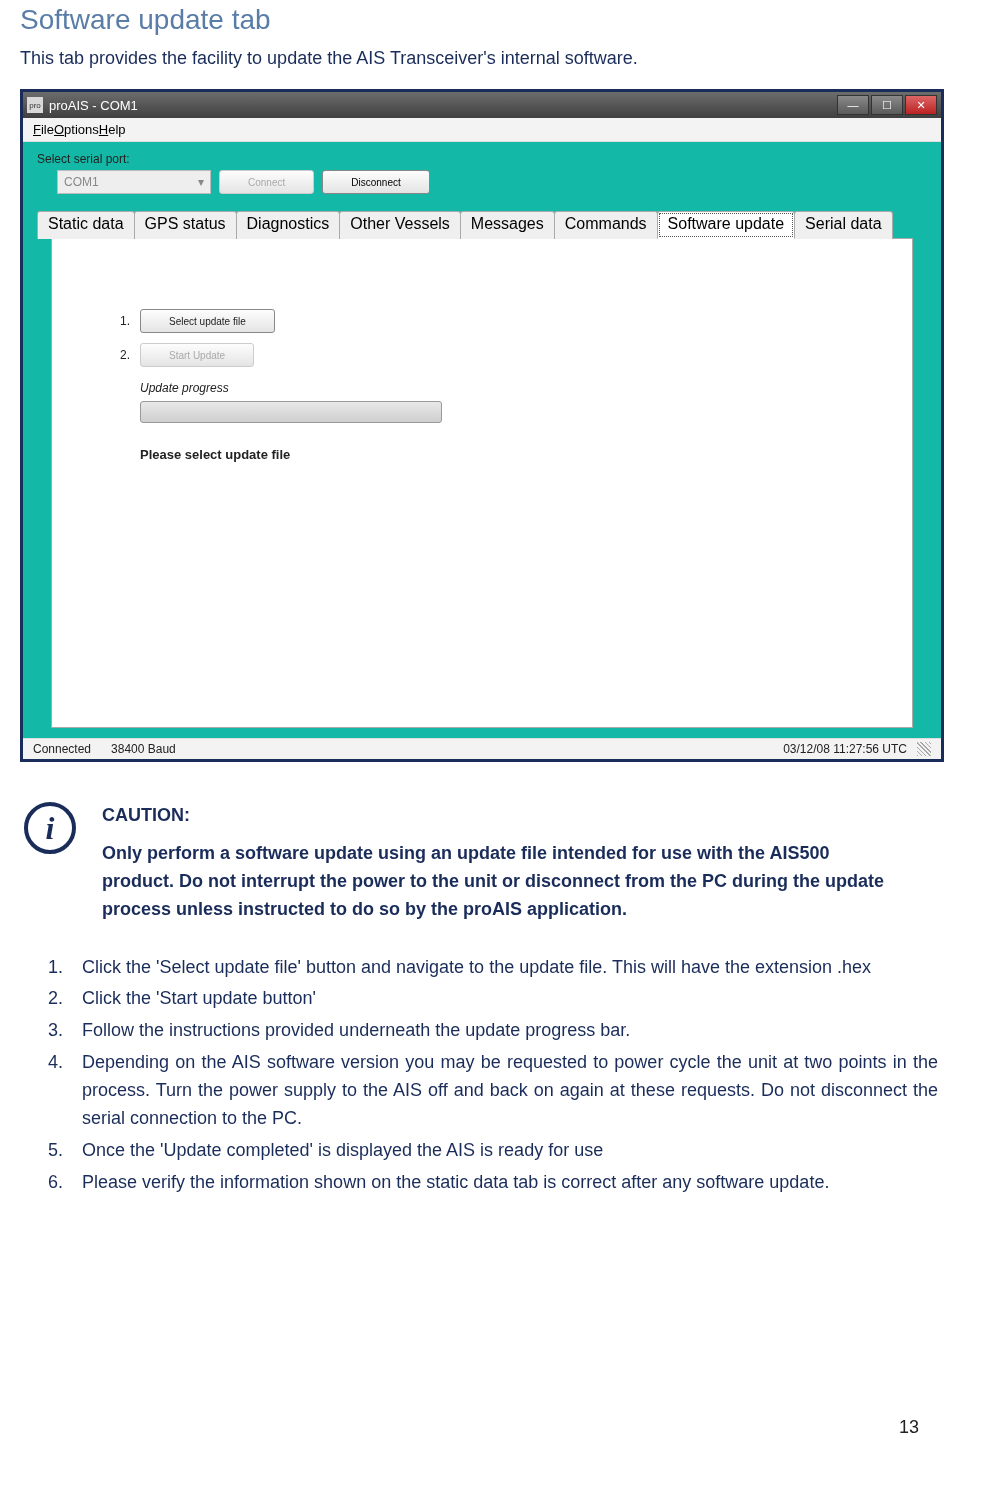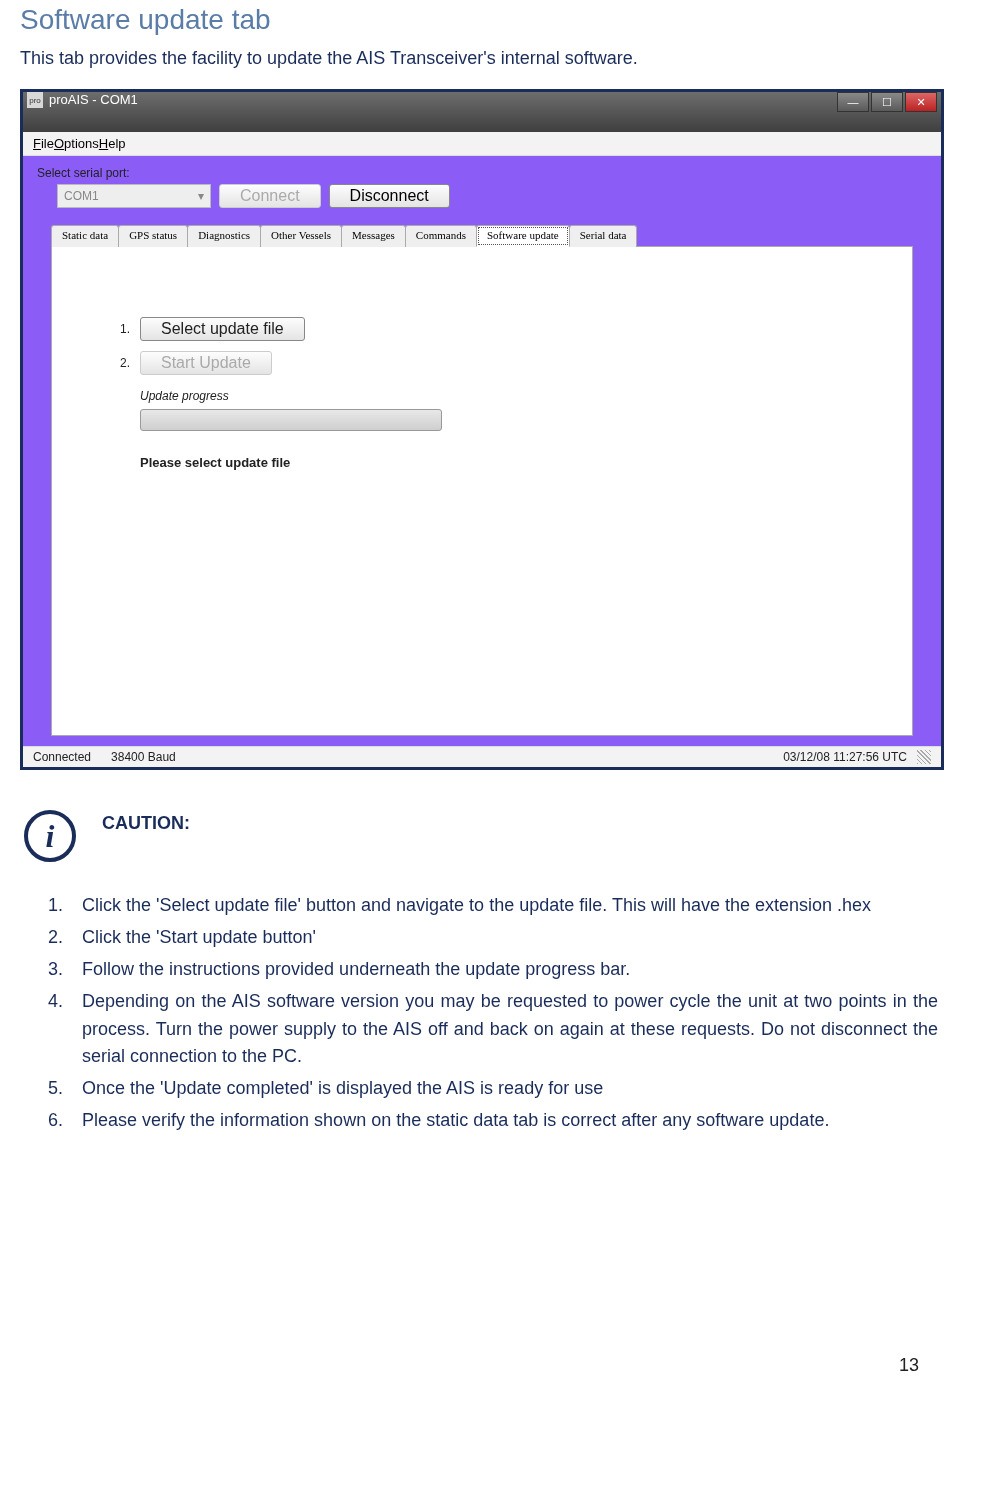--- a/index.html
+++ b/index.html
@@ -27,22 +27,22 @@
   
   .screenshot {
     border: 3px solid #1a2c5a;
     width: 918px;
     background: #fff;
     margin-bottom: 40px;
   }
   .titlebar {
     background: linear-gradient(#6d6d6d, #3f3f3f);
     display: flex;
-    align-items: flex-start;
-    height: 40px;
+    align-items: center;
+    height: 26px;
     color: #fff;
     font-size: 13px;
     padding: 0 4px;
   }
   .titlebar .app-icon {
     width: 16px; height: 16px;
     background: #d8d8d8;
     margin-right: 6px;
     font-size: 8px;
     color: #333;
@@ -65,21 +65,21 @@
   .menubar {
     background: #f3f3f3;
     border-bottom: 1px solid #ddd;
     padding: 4px 10px;
     font-size: 13px;
     display: flex;
   }
   .menubar span { cursor: default; }
   .menubar span u { text-decoration: underline; }
   .client {
-    background: #8b5cf6;
+    background: #14b8a6;
     padding: 10px 14px 0 14px;
   }
   .label-small {
     font-size: 12px;
     color: #222;
     margin-bottom: 4px;
   }
   .port-row {
     display: flex;
     gap: 8px;
@@ -93,31 +93,29 @@
     font-size: 12px;
     padding: 0 6px;
     display: flex; align-items: center; justify-content: space-between;
     color: #888;
     margin-left: 20px;
   }
   .btn {
     height: 22px;
     border: 1px solid #888;
     background: linear-gradient(#fdfdfd,#e4e4e4);
-    font-size: 16px;
-    padding: 0 20px;
+    font-size: 10px;
+    padding: 0 28px;
     display: inline-flex; align-items: center; justify-content: center;
     border-radius: 3px;
   }
   .btn.disabled { color: #aaa; border-color: #ccc; }
   .tabs-row {
     display: flex;
-    font-size: 11px;
-    margin-left: 14px;
-    font-family: Liberation Serif, serif;
+    font-size: 16px;
   }
   .tab {
     border: 1px solid #aaa;
     border-bottom: none;
     background: #efefef;
     padding: 3px 10px 5px 10px;
     margin-right: -1px;
     position: relative;
     top: 1px;
     border-radius: 3px 3px 0 0;
@@ -290,20 +288,21 @@
         <span>03/12/08  11:27:56 UTC</span>
         <div class="grip"></div>
       </div>
     </div>
   </div>
 
   <div class="caution-row">
     <div class="info-circle">i</div>
     <div class="caution-text">
       <div class="caution-heading">CAUTION:</div>
+      <div>Only perform a software update using an update file intended for use with the AIS500 product. Do not interrupt the power to the unit or disconnect from the PC during the update process unless instructed to do so by the proAIS application.</div>
     </div>
   </div>
 
   <div class="steps">
     <ol>
       <li>Click the 'Select update file' button and navigate to the update file. This will have the extension .hex</li>
       <li>Click the 'Start update button'</li>
       <li>Follow the instructions provided underneath the update progress bar.</li>
       <li class="justify">Depending on the AIS software version you may be requested to power cycle the unit at two points in the process. Turn the power supply to the AIS off and back on again at these requests. Do not disconnect the serial connection to the PC.</li>
       <li>Once the 'Update completed' is displayed the AIS is ready for use</li>

